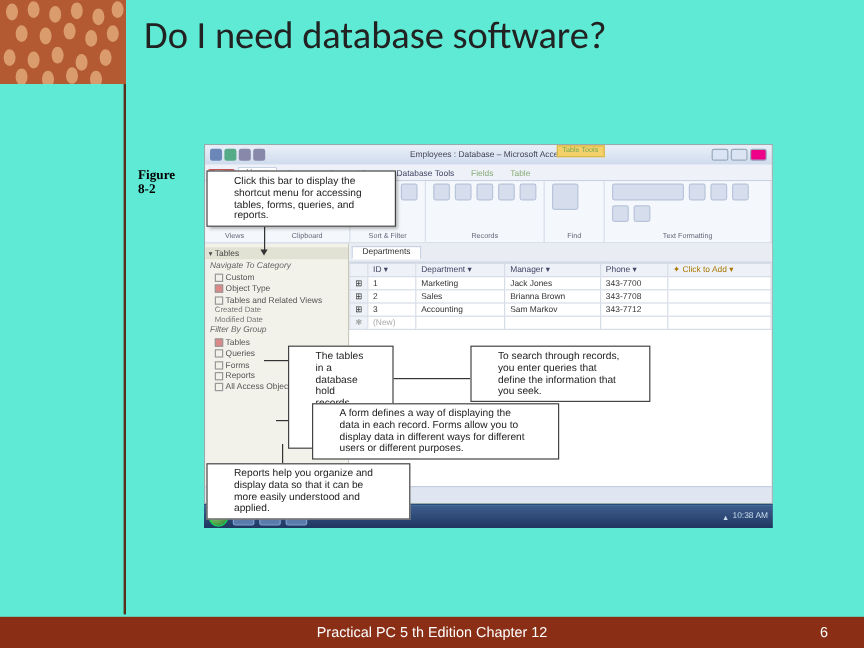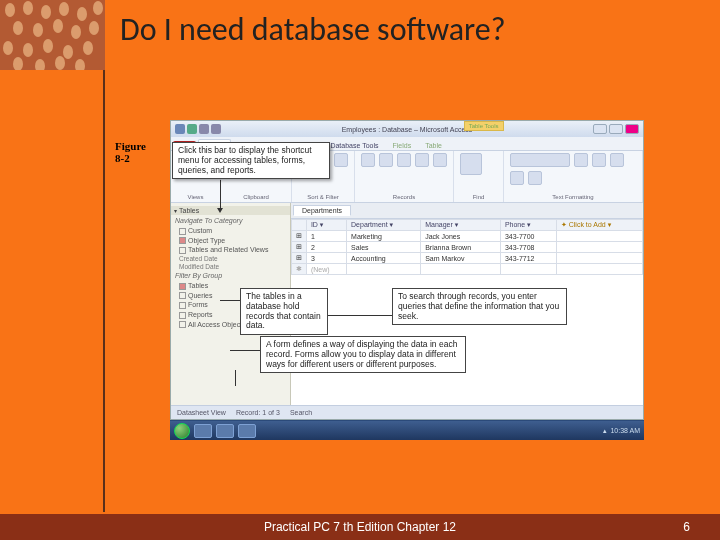--- a/index.html
+++ b/index.html
@@ -1,17 +1,17 @@
 <!DOCTYPE html>
 <html><head>
 <meta charset="utf-8">
 <style>
   * { box-sizing: border-box; margin: 0; padding: 0; }
   html, body { width: 720px; height: 540px; font-family: Arial, sans-serif; background: #fff; overflow: hidden; }
-  .slide { position: relative; width: 720px; height: 540px; background: #f97316; }
+  .slide { position: relative; width: 720px; height: 540px; background: #5eead4; }
   .corner-deco { position: absolute; top: 0; left: 0; width: 105px; height: 70px; background: #c2683f; overflow: hidden; }
   .corner-deco svg { width: 100%; height: 100%; }
   .side-bar { position: absolute; top: 70px; left: 0; width: 105px; bottom: 28px; border-right: 2px solid #5a2f1a; }
   .title { position: absolute; top: 10px; left: 120px; font-size: 32px; font-family: Calibri, Arial, sans-serif; color: #222; }
   .figure-area { position: absolute; top: 80px; left: 120px; width: 540px; height: 360px; margin-top: 40px; }
   .fig-label { position: absolute; top: 20px; left: -5px; font-family: "Times New Roman", serif; font-weight: bold; font-size: 11px; line-height: 1.1; }
   .app-window { position: absolute; top: 0; left: 50px; width: 474px; height: 300px; border: 1px solid #9aa; background: #e9edf3; font-size: 8px; color: #333; }
   .titlebar { height: 16px; background: linear-gradient(#eaf0f8,#cfdbed); display: flex; align-items: center; padding: 0 4px; position: relative; }
   .titlebar .qat { display: flex; gap: 2px; align-items: center; }
   .qat-ico { width: 10px; height: 10px; background: #6a87b8; border-radius: 2px; }
@@ -42,21 +42,21 @@
   .datasheet-area { flex: 1; background: #fff; display: flex; flex-direction: column; }
   .doc-tab { height: 16px; background: #e9edf3; border-bottom: 1px solid #c8d2e2; display: flex; align-items: center; }
   .doc-tab-chip { background: #fff; border: 1px solid #c8d2e2; border-bottom: 1px solid #fff; padding: 1px 8px; font-size: 7px; margin-left: 2px; }
   table.ds { border-collapse: collapse; width: 100%; font-size: 7px; }
   table.ds th, table.ds td { border: 1px solid #d7dde7; padding: 1px 4px; text-align: left; white-space: nowrap; }
   table.ds th { background: #eef2f8; color: #446; font-weight: normal; }
   .row-sel { width: 10px; background: #eef2f8; }
   .newrow td { color: #aaa; }
   .statusbar { position: absolute; bottom: 0; left: 0; right: 0; height: 14px; background: #dfe6f2; border-top: 1px solid #c3cee0; font-size: 7px; color: #556; display: flex; align-items: center; padding: 0 6px; gap: 10px; }
   
-  .callout { position: absolute; background: #fff; border: 1px solid #444; padding: 3px 5px; font-size: 8.5px; line-height: 1.15; font-family: Arial, sans-serif; color: #222; z-index: 5; }
+  .callout { position: absolute; background: #fff; border: 1px solid #444; padding: 3px 22px; font-size: 8.5px; line-height: 1.15; font-family: Arial, sans-serif; color: #222; z-index: 5; }
   .callout.shadow { box-shadow: 2px 2px 3px rgba(0,0,0,0.35); }
   .leader { position: absolute; background: #333; z-index: 4; }
   .leader.h { height: 1px; }
   .leader.v { width: 1px; }
   .arrowhead { position: absolute; width: 0; height: 0; z-index: 4; }
   
   .taskbar { position: absolute; left: 50px; top: 300px; width: 474px; height: 20px; background: linear-gradient(#3e5e8f,#1f3760); border-top: 1px solid #2b4a7a; display: flex; align-items: center; padding: 0 4px; gap: 4px; }
   .start-orb { width: 16px; height: 16px; border-radius: 50%; background: radial-gradient(circle at 30% 30%, #8fd27a, #2e7d2e); border: 1px solid #1d5; }
   .task-ico { width: 18px; height: 14px; background: #5b7bab; border: 1px solid #7ea1d4; border-radius: 2px; }
   .tray { margin-left: auto; display: flex; align-items: center; gap: 4px; color: #cde; font-size: 7px; }
@@ -274,29 +274,30 @@
       </div>
     </div>
 
     <div class="callout shadow" style="top:22px; left:52px; width:158px">Click this bar to display the shortcut menu for accessing tables, forms, queries, and reports.</div>
     <div class="leader v" style="top:60px; left:100px; height:30px"></div>
     <div class="arrowhead" style="top:88px; left:97px; border-left:3px solid transparent; border-right:3px solid transparent; border-top:5px solid #333"></div>
 
     <div class="callout" style="top:168px; left:120px; width:88px">The tables in a database hold records that contain data.</div>
     <div class="leader h" style="top:180px; left:100px; width:20px"></div>
 
-    <div class="callout" style="top:168px; left:272px; width:175px">To search through records, you enter queries that define the information that you seek.</div>
+    <div class="callout" style="top:168px; left:272px; width:150px">To search through records, you enter queries that define the information that you seek.</div>
     <div class="leader h" style="top:195px; left:165px; width:107px"></div>
     <div class="leader v" style="top:195px; left:165px; height:10px"></div>
 
     <div class="callout" style="top:216px; left:140px; width:206px">A form defines a way of displaying the data in each record. Forms allow you to display data in different ways for different users or different purposes.</div>
     <div class="leader h" style="top:230px; left:110px; width:30px"></div>
 
+    <div class="callout" style="top:266px; left:52px; width:170px">Reports help you organize and display data so that it can be more easily understood and applied.</div>
     <div class="leader v" style="top:250px; left:115px; height:16px"></div>
 
   </div>
 
   <div class="footer-bar">
-    <span class="ft">Practical PC 7 th Edition Chapter 12</span>
+    <span class="ft">Practical PC 5 th Edition Chapter 12</span>
     <span class="pg">6</span>
   </div>
 
 </div>
 
 </body></html>

